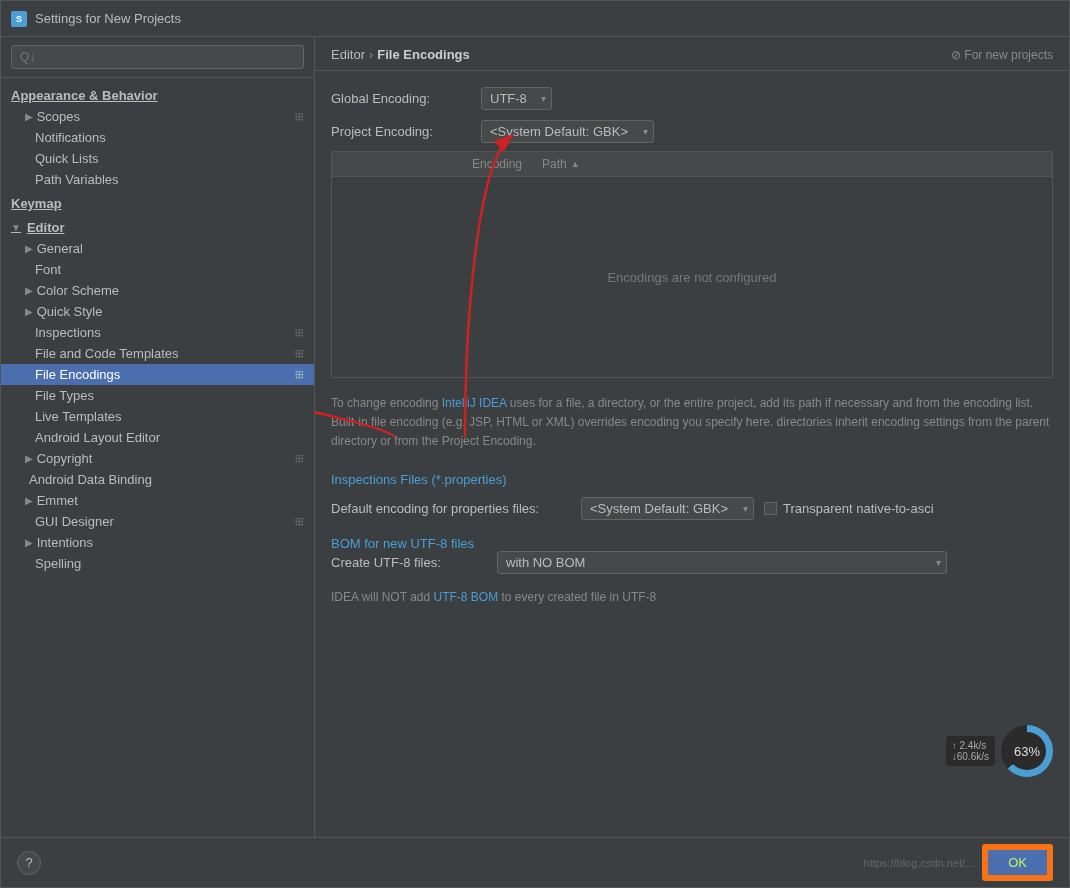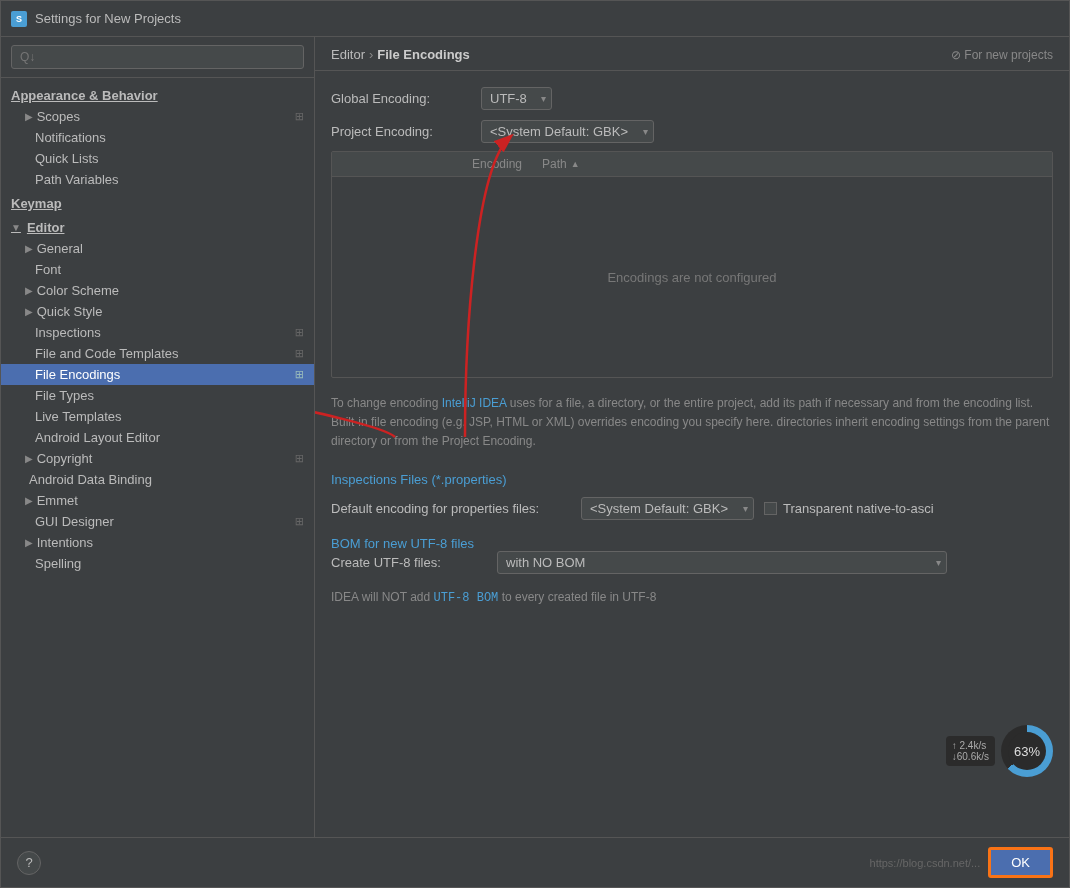--- a/index.html
+++ b/index.html
@@ -320,21 +320,20 @@
       -webkit-appearance: none;
       outline: none;
     }
     .bom-note {
       padding: 8px 16px;
       font-size: 12px;
       color: #888;
     }
     .bom-note .link {
       color: #4a9ed4;
-      font-family: Liberation Mono, monospace;
     }
     
     .bottom-bar {
       height: 50px;
       background: #3c3f41;
       border-top: 1px solid #555;
       display: flex;
       align-items: center;
       padding: 0 16px;
       flex-shrink: 0;
@@ -357,22 +356,22 @@
       display: flex;
       align-items: center;
       gap: 8px;
     }
     .url-text {
       font-size: 11px;
       color: #666;
     }
     .ok-btn {
       background: #4b6eaf;
-      color: #ffffff;
-      border: 3px solid #f97316;
+      color: #bef264;
+      border: 6px solid #f97316;
       padding: 5px 20px;
       border-radius: 3px;
       cursor: pointer;
       font-size: 13px;
     }
     
     .perf-widget {
       position: absolute;
       bottom: 60px;
       right: 16px;

